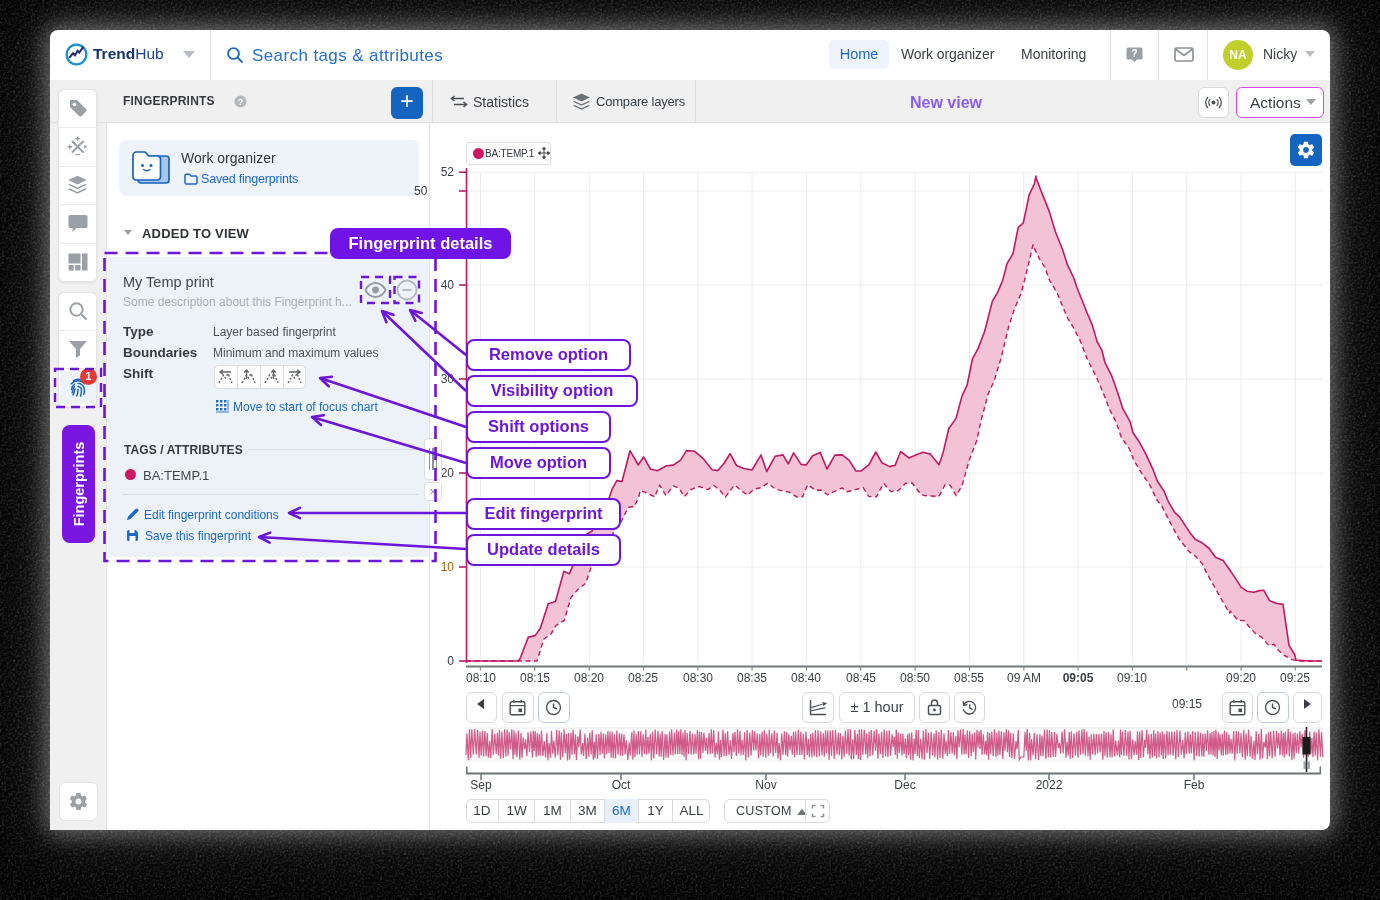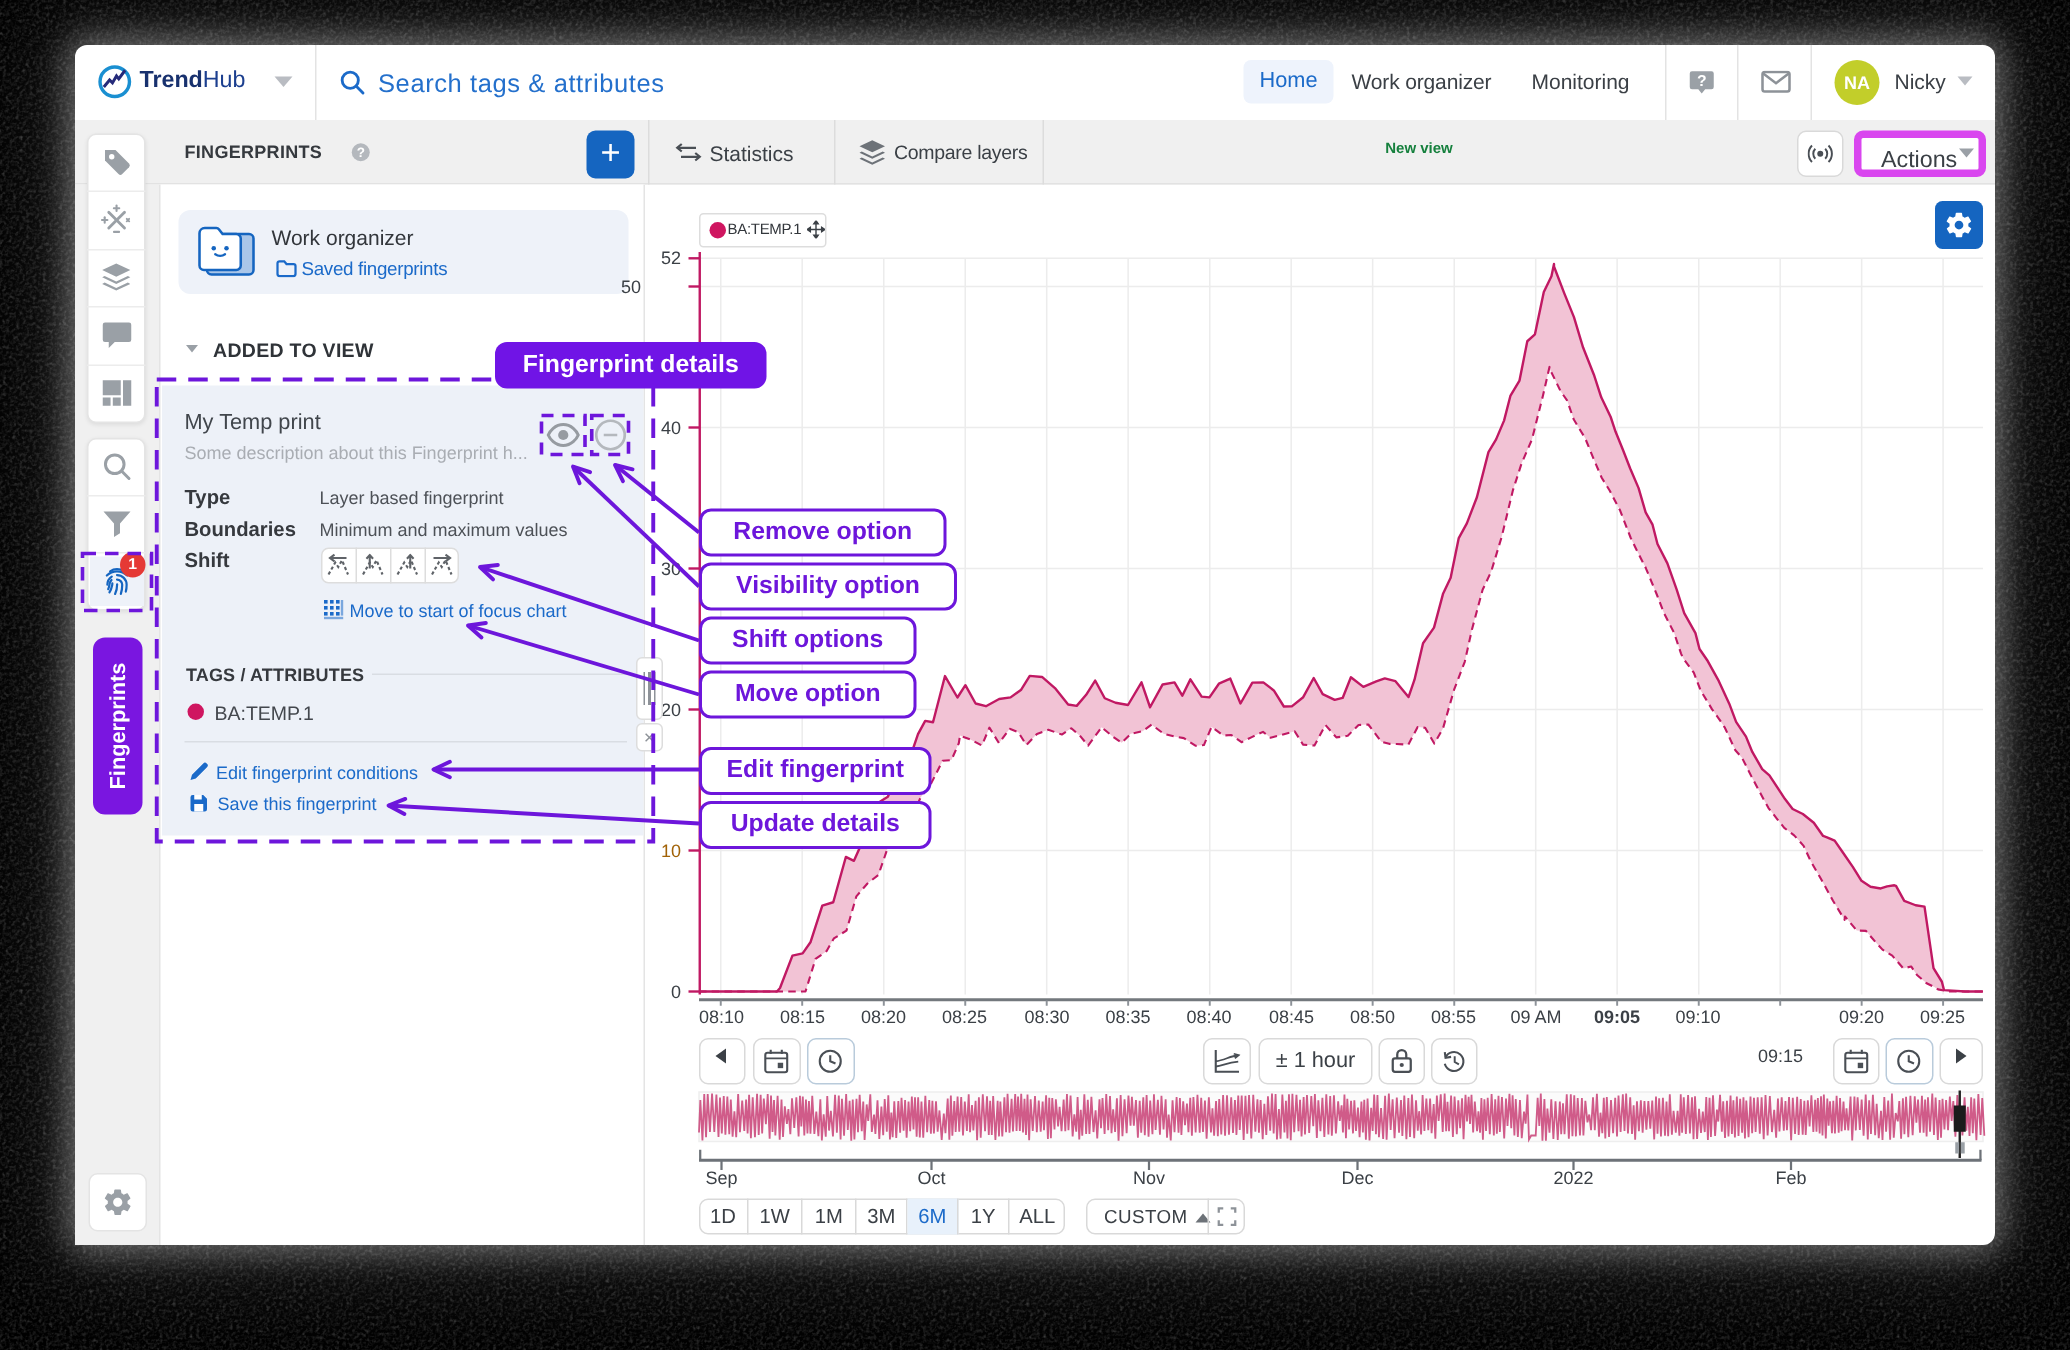--- a/index.html
+++ b/index.html
@@ -65,28 +65,28 @@
 </svg>
 <div class="abs" style="left:473px;top:94px;z-index:3;font-size:14px;color:#3b4046;">Statistics</div>
 <div class="abs" style="left:556px;top:80px;z-index:3;width:1px;height:43px;background:#dcdcdc;"></div>
 <svg class="abs" style="left:572px;top:93px;z-index:3" width="19" height="17" viewBox="0 0 19 17">
  <path d="M9.5 0.5 L18 4.5 L9.5 8.5 L1 4.5 Z" fill="#6d7278"></path>
  <path d="M2.5 8 L9.5 11.3 L16.5 8 L18 8.8 L9.5 12.8 L1 8.8 Z" fill="#6d7278"></path>
  <path d="M2.5 12 L9.5 15.3 L16.5 12 L18 12.8 L9.5 16.8 L1 12.8 Z" fill="#6d7278"></path>
 </svg>
 <div class="abs" style="left:596px;top:94px;z-index:3;font-size:13px;letter-spacing:-0.2px;color:#3b4046;">Compare layers</div>
 <div class="abs" style="left:695px;top:80px;z-index:3;width:1px;height:43px;background:#dcdcdc;"></div>
-<div class="abs" style="left:846px;top:94px;z-index:3;width:200px;text-align:center;font-size:10px;font-weight:bold;color:#15803d;">New view</div>
+<div class="abs" style="left:846px;top:94px;z-index:3;width:200px;text-align:center;font-size:16px;font-weight:bold;color:#8b5cf6;">New view</div>
 <div class="abs" style="left:1198px;top:87px;z-index:3;width:31px;height:31px;background:#fff;border:1px solid #d9d9d9;border-radius:6px;"></div>
 <svg class="abs" style="left:1205px;top:95px;z-index:4" width="17" height="15" viewBox="0 0 17 15">
  <circle cx="8.5" cy="7.5" r="2" fill="#4a4f55"></circle>
  <path d="M5.2 4.2 a4.7 4.7 0 0 0 0 6.6 M11.8 4.2 a4.7 4.7 0 0 1 0 6.6" fill="none" stroke="#4a4f55" stroke-width="1.3"></path>
  <path d="M3 2 a7.8 7.8 0 0 0 0 11 M14 2 a7.8 7.8 0 0 1 0 11" fill="none" stroke="#4a4f55" stroke-width="1.3"></path>
 </svg>
-<div class="abs" style="left:1236px;top:87px;z-index:3;width:88px;height:31px;background:#fff;border:5px solid #d946ef;border-radius:6px;font-size:15.5px;color:#3b4046;text-align:left;line-height:29px;padding-left:13px;">Actions</div>
+<div class="abs" style="left:1236px;top:87px;z-index:3;width:88px;height:31px;background:#fff;border:1px solid #d946ef;border-radius:6px;font-size:15.5px;color:#3b4046;text-align:left;line-height:29px;padding-left:13px;">Actions</div>
 <div class="abs" style="left:1306px;top:99px;z-index:4;width:0;height:0;border-left:5.5px solid transparent;border-right:5.5px solid transparent;border-top:6.5px solid #9aa0a6;"></div>
 
 <div class="abs" style="left:50px;top:123px;z-index:2;width:56px;height:707px;background:#f0f0f0;"></div>
 <div class="abs" style="left:58px;top:89px;z-index:3;width:39px;height:193px;background:#fff;border:1px solid #e4e4e4;border-radius:6px;box-shadow:0 1px 3px rgba(0,0,0,0.08);"></div>
 <div class="abs" style="left:58px;top:127px;z-index:4;width:39px;height:1px;background:#ececec;"></div>
 <div class="abs" style="left:58px;top:166px;z-index:4;width:39px;height:1px;background:#ececec;"></div>
 <div class="abs" style="left:58px;top:204px;z-index:4;width:39px;height:1px;background:#ececec;"></div>
 <div class="abs" style="left:58px;top:243px;z-index:4;width:39px;height:1px;background:#ececec;"></div>
 <svg class="abs" style="left:68px;top:98px;z-index:4" width="20" height="20" viewBox="0 0 20 20">
  <path d="M2 2 h7 l9 9 a1.8 1.8 0 0 1 0 2.5 l-4.5 4.5 a1.8 1.8 0 0 1 -2.5 0 l-9 -9 Z" fill="#9aa0a6"></path>

